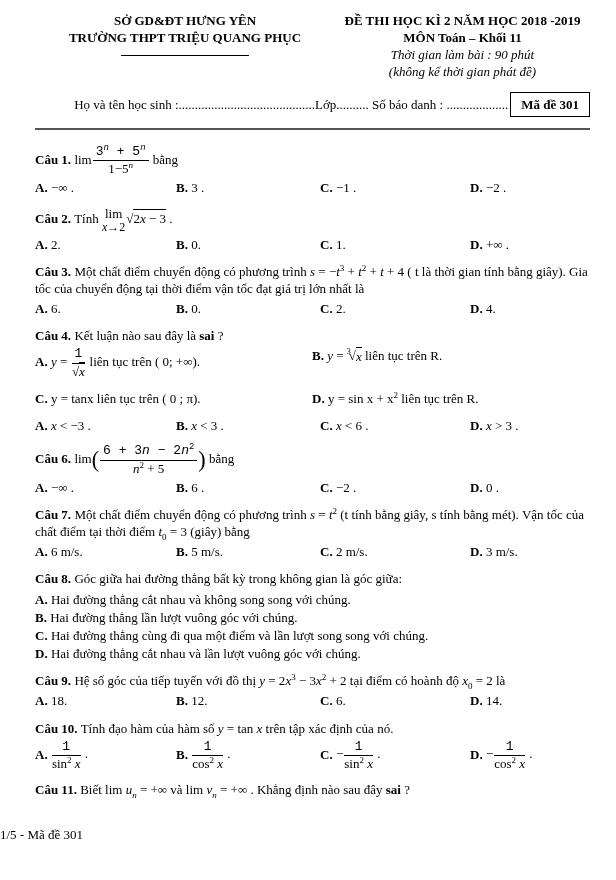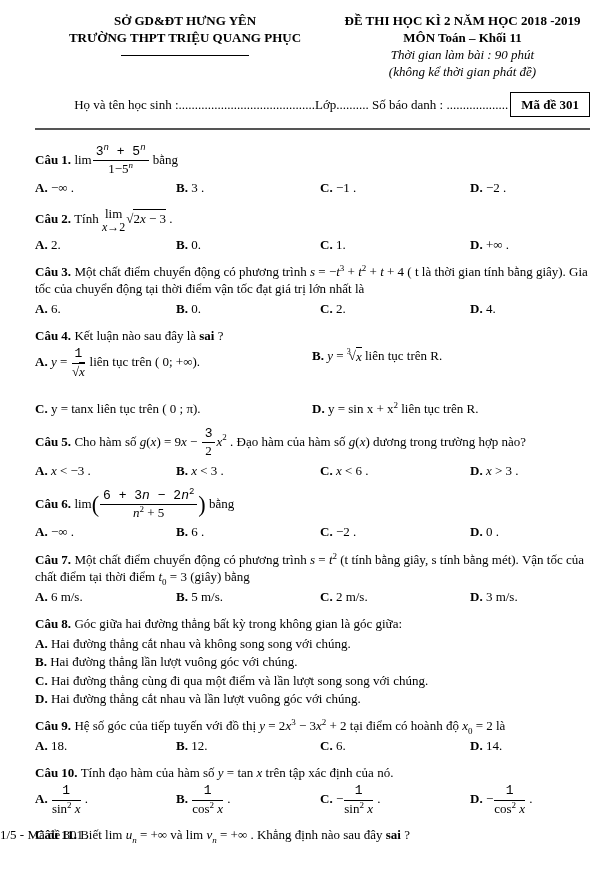--- a/index.html
+++ b/index.html
@@ -27,21 +27,21 @@
 
   .top-rule{border:none;border-top:2px solid #555;margin:11px 0 15px;}
 
   
   .question{margin-bottom:10px;}
   .qlabel{font-weight:bold;}
   .olabel{font-weight:bold;}
   .stem{margin-bottom:3px;}
   .options{margin-top:2px;}
   .options.cols4{display:grid;grid-template-columns:137px 140px 146px 1fr;column-gap:4px;}
-  .options.cols2{display:grid;grid-template-columns:277px 1fr;row-gap:21px;}
+  .options.cols2{display:grid;grid-template-columns:277px 1fr;row-gap:11px;}
   .options.rows .option{margin-bottom:1px;}
 
   
   sup{font-size:9px;line-height:0;}
   sub{font-size:9px;line-height:0;}
   .frac{display:inline-block;vertical-align:middle;text-align:center;line-height:1.1;padding:0 1px;}
   .frac .num{display:block;border-bottom:1px solid #000;padding:0 3px 1px;font-family:Liberation Mono, monospace;}
   .frac .den{display:block;padding-top:1px;}
   .rad{white-space:nowrap;}
   .rad .ridx{font-size:8px;vertical-align:6px;margin-right:-2px;}
@@ -111,21 +111,20 @@
       <section class="question">
         <div class="stem"><b class="qlabel">Câu 4.</b> Kết luận nào sau đây là <b>sai</b> ?</div>
         <div class="options cols2">
           <div class="option"><b class="olabel">A.</b> <span class="obody"><i>y</i> = <span class="frac"><span class="num">1</span><span class="den"><span class="rad">√<span class="ovl"><i>x</i></span></span></span></span> liên tục trên ( 0; +∞).</span></div>
           <div class="option"><b class="olabel">B.</b> <span class="obody"><i>y</i> = <span class="rad"><sup class="ridx">3</sup>√<span class="ovl"><i>x</i></span></span> liên tục trên R.</span></div>
           <div class="option"><b class="olabel">C.</b> <span class="obody">y = tanx liên tục trên ( 0 ; π).</span></div>
           <div class="option"><b class="olabel">D.</b> <span class="obody">y = sin x + x<sup>2</sup> liên tục trên R.</span></div>
         </div>
       </section>
       <section class="question">
-        <div class="stem"><b class="qlabel">Câu 5.</b> Cho hàm số <i>g</i>(<i>x</i>) = 9<i>x</i> − <span class="frac"><span class="num">3</span><span class="den">2</span></span><i>x</i><sup>2</sup> . Đạo hàm của hàm số <i>g</i>(<i>x</i>) dương trong trường hợp nào?</div>
         <div class="options cols4">
           <div class="option"><b class="olabel">A.</b> <span class="obody"><i>x</i> &lt; −3 .</span></div>
           <div class="option"><b class="olabel">B.</b> <span class="obody"><i>x</i> &lt; 3 .</span></div>
           <div class="option"><b class="olabel">C.</b> <span class="obody"><i>x</i> &lt; 6 .</span></div>
           <div class="option"><b class="olabel">D.</b> <span class="obody"><i>x</i> &gt; 3 .</span></div>
         </div>
       </section>
       <section class="question">
         <div class="stem"><b class="qlabel">Câu 6.</b> lim<span class="bigp">(</span><span class="frac"><span class="num">6 + 3<i>n</i> − 2<i>n</i><sup>2</sup></span><span class="den"><i>n</i><sup>2</sup> + 5</span></span><span class="bigp">)</span> bằng</div>
         <div class="options cols4">

